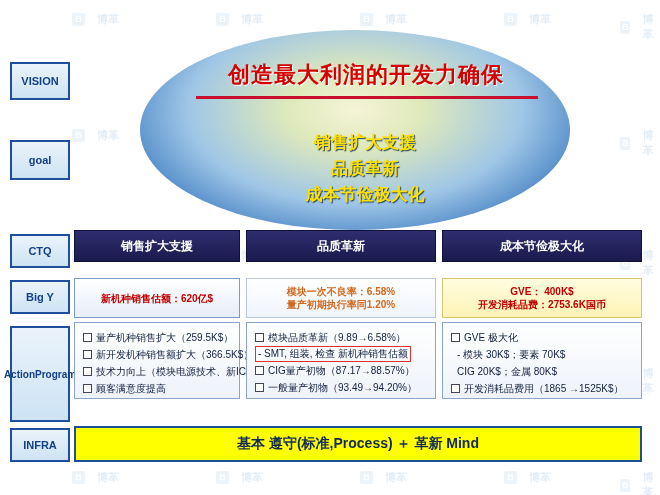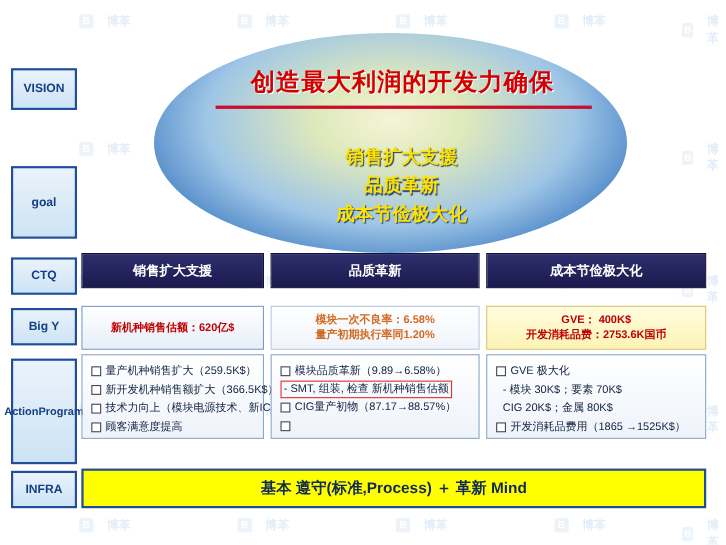--- a/index.html
+++ b/index.html
@@ -62,21 +62,21 @@
     position:absolute;left:10px;width:60px;
     background:linear-gradient(to bottom,#eaf3fb 0%,#cde3f4 100%);
     border:2px solid #1f4e9c;
     color:#123f86;font-weight:bold;
     display:flex;align-items:center;justify-content:center;
     text-align:center;
     font-size:11px;
     box-sizing:border-box;
   }
   #lbl-vision{top:62px;height:38px;}
-  #lbl-goal{top:140px;height:66px;margin-top:11px;}
+  #lbl-goal{top:140px;height:40px;}
   #lbl-ctq{top:234px;height:34px;}
   #lbl-bigy{top:280px;height:34px;}
   #lbl-action{top:326px;height:96px;font-size:10px;line-height:13px;}
   #lbl-infra{top:428px;height:34px;}
 
   
   .ctq-box{
     position:absolute;top:230px;height:32px;
     background:linear-gradient(to bottom,#2e2e6e 0%,#1a1a4e 100%);
     border:1px solid #10103a;
@@ -330,20 +330,21 @@
         </li>
       <li>
           <span class="sub hl">- SMT, 组装, 检查 新机种销售估额</span>
         </li>
       <li>
           <span class="chk"></span>
           <span>CIG量产初物（87.17→88.57%）</span>
         </li>
       <li>
           <span class="chk"></span>
+          <span>一般量产初物（93.49→94.20%）</span>
         </li>
     </ul>
   </div>
 
   <div class="act" id="act3">
     <ul>
       <li>
           <span class="chk"></span>
           <span>GVE 极大化</span>
         </li>

